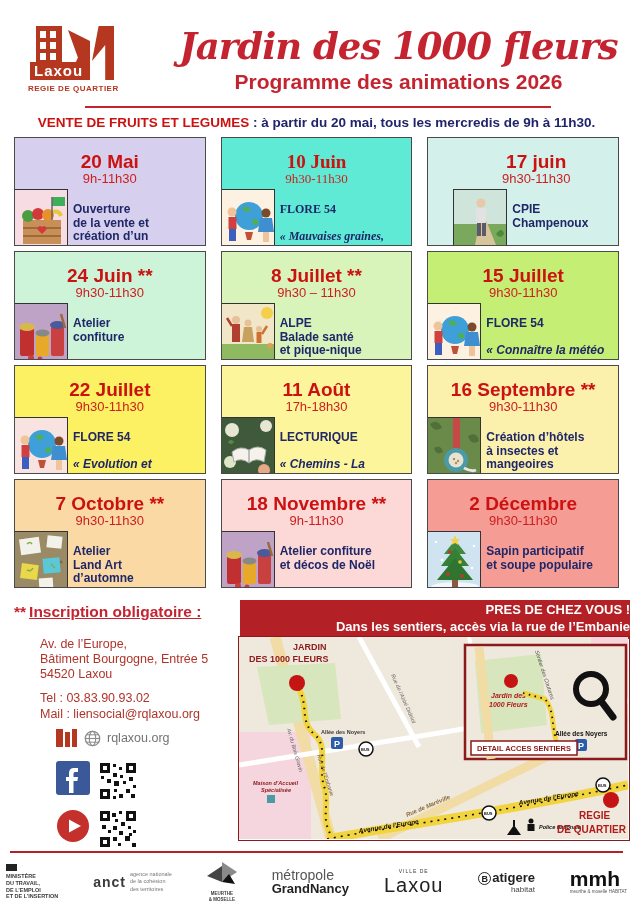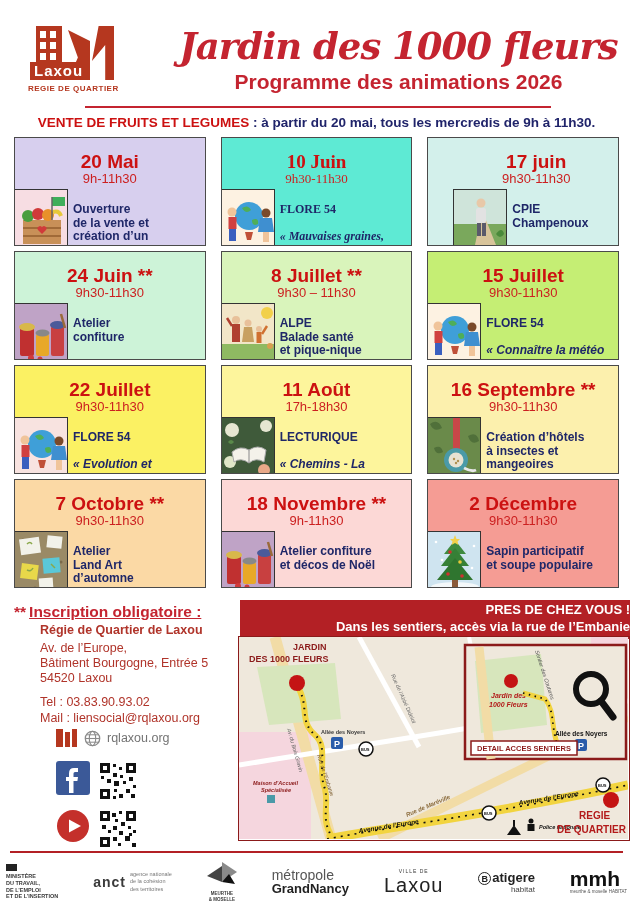--- a/index.html
+++ b/index.html
@@ -36,21 +36,21 @@
   .ctext { font-size:12px; color:#1f2768; font-weight:bold; line-height:1.14; white-space:pre-line; padding-right:2px; }
   .quote { font-style:italic; }
   .quote:empty, .note:empty { display:none; }
 
   
   .register { position:absolute; left:14px; top:603px; width:222px; }
   .reg-head { font-size:15.5px; font-weight:bold; color:#c42430; }
   .reg-stars { margin-right:3px; }
   .reg-title { text-decoration:underline; }
   .reg-org { margin:2px 0 0 26px; color:#b0342a; font-weight:bold; font-size:12.5px; }
-  .reg-addr { margin:4px 0 0 26px; color:#b0342a; font-size:12.5px; line-height:1.2; white-space:pre-line; }
+  .reg-addr { margin:16px 0 0 26px; color:#b0342a; font-size:12.5px; line-height:1.2; white-space:pre-line; }
   .reg-contact { margin:9px 0 0 26px; color:#b0342a; font-size:12.5px; line-height:1.25; }
   .weblink { position:absolute; left:40px; top:124px; display:flex; align-items:center; gap:6px; color:#737373; font-size:12.5px; }
   .mini-logo { width:24px; height:22px; position:relative; }
   .mini-logo div { position:absolute; background:#b5371f; }
   .social { position:absolute; left:42px; top:158px; }
   .social-row { display:flex; align-items:flex-start; gap:8px; margin-bottom:8px; }
 
   
   .near-banner { position:absolute; left:240px; top:600px; width:390px; background:#b32025; color:#fff; text-align:right; font-weight:bold; font-size:13px; line-height:1.3; padding:2px 0 3px 0; }
   .map-wrap { position:absolute; left:238px; top:636px; width:392px; height:205px; border:1.5px solid #8b1a1a; }
@@ -441,21 +441,20 @@
           
           
         </div>
       </div>
     </div>
 
   </div>
 
   <div class="register">
     <div class="reg-head"><span class="reg-stars">**</span><span class="reg-title">Inscription obligatoire :</span></div>
-    <div class="reg-org">Régie de Quartier de Laxou</div>
     <div class="reg-addr">Av. de l’Europe,
 Bâtiment Bourgogne, Entrée 5
 54520 Laxou</div>
     <div class="reg-contact">
       <div>Tel : 03.83.90.93.02</div>
       <div>Mail : liensocial@rqlaxou.org</div>
     </div>
     <div class="weblink">
       <div class="mini-logo">
           <div style="left:2px;top:2px;width:7px;height:18px"></div>

